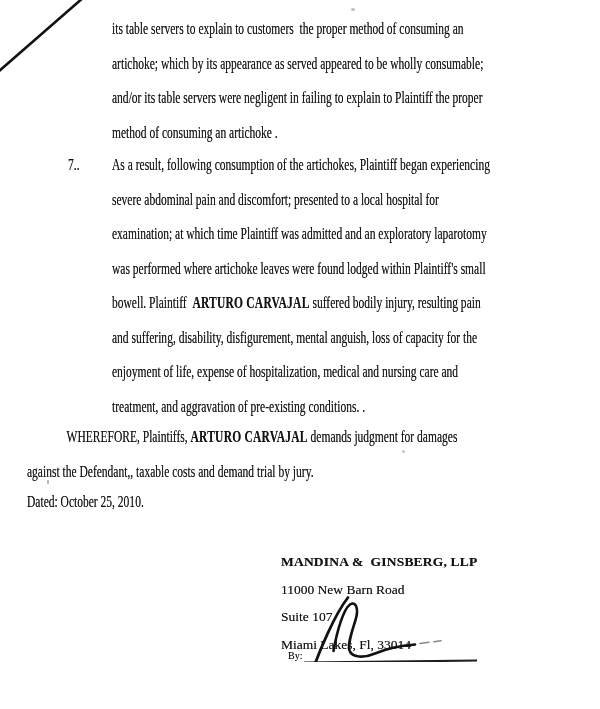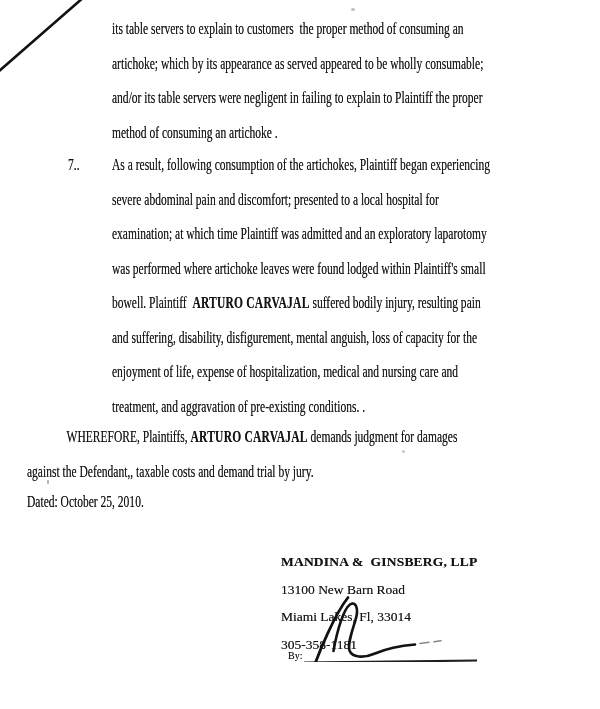--- a/index.html
+++ b/index.html
@@ -56,21 +56,22 @@
 
   <div class="para" style="left:27px; top:420px;">
     <div class="bline indent1"><span>WHEREFORE, Plaintiffs, </span><b>ARTURO CARVAJAL</b><span> demands judgment for damages</span></div>
     <div class="bline">against the Defendant,, taxable costs and demand trial by jury.</div>
   </div>
 
   <div class="bline" style="position:absolute; left:27px; top:485px;">Dated: October 25, 2010.</div>
 
   <div class="para" style="left:281px; top:543px;">
     <div class="addr-line firm">MANDINA &amp;  GINSBERG, LLP</div>
-    <div class="addr-line">13100 New Barn Road</div>
+    <div class="addr-line">11000 New Barn Road</div>
+    <div class="addr-line">Suite 107</div>
     <div class="addr-line">Miami Lakes, Fl, 33014</div>
     <div class="addr-line">305-358-1181</div>
   </div>
 
   <div class="by-label">By:</div>
   <div class="attorney">MARC R. GINSBERG</div>
 
   <div class="speck speck-a"></div>
   <div class="speck speck-b"></div>
   <div class="speck speck-c"></div>

